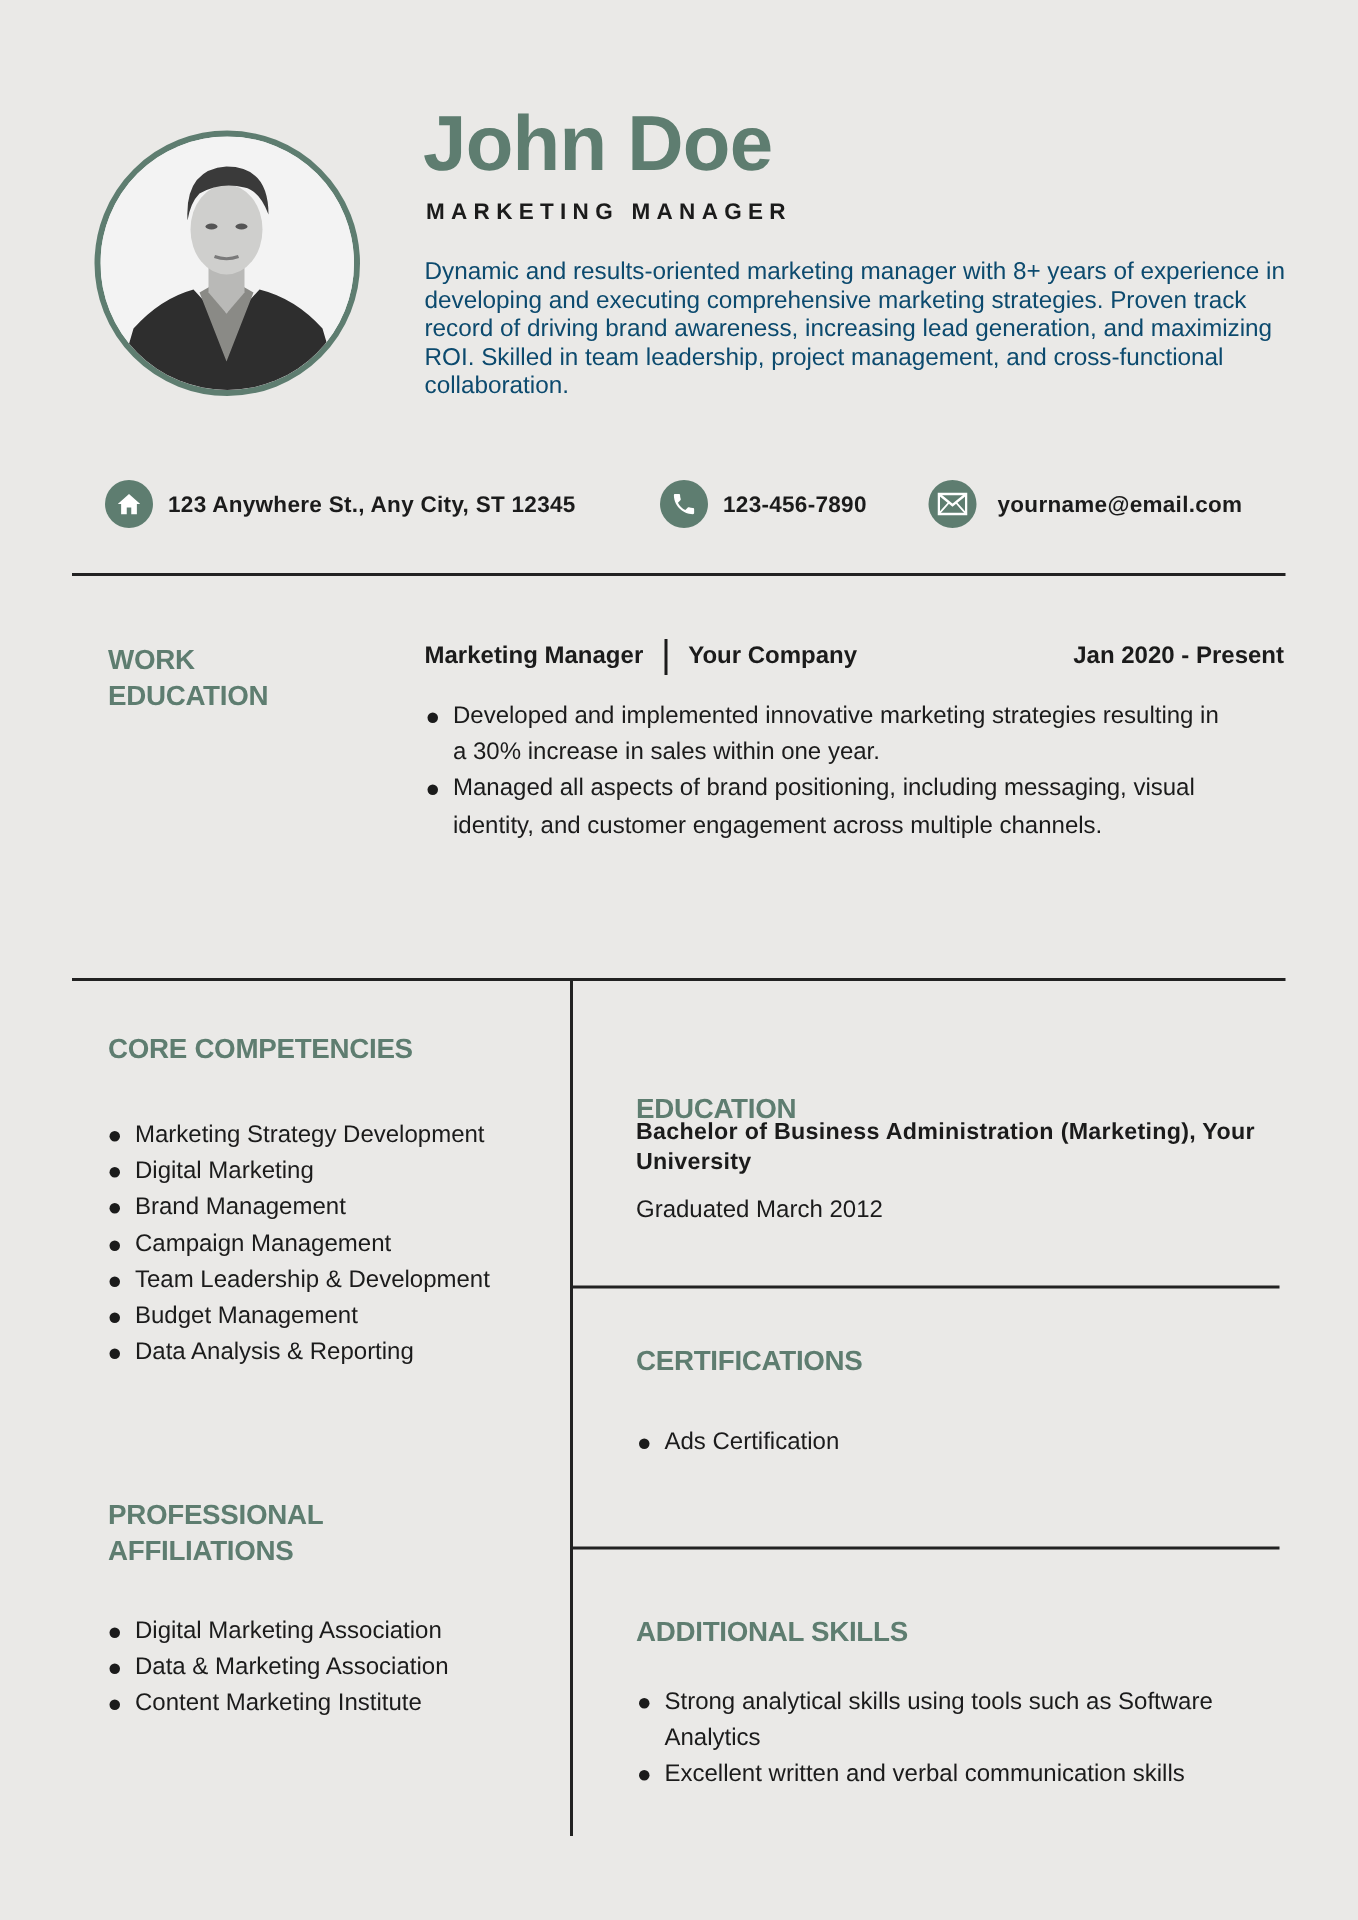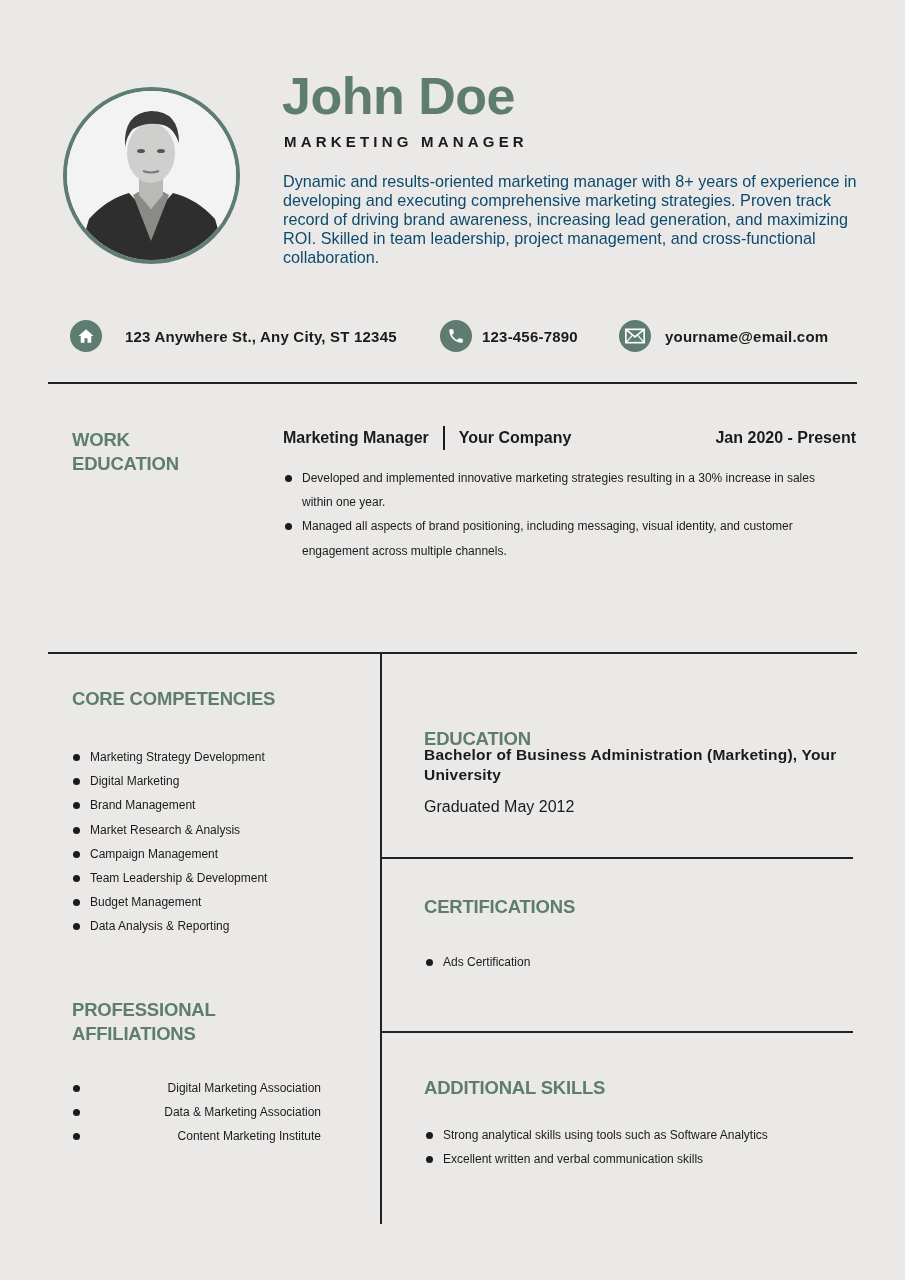--- a/index.html
+++ b/index.html
@@ -18,21 +18,21 @@
 
   .hline { height:1.5px; background:#222; }
   .vline { width:1.5px; background:#222; }
 
   .sec-head { font-family:"Liberation Sans", sans-serif; font-weight:bold; font-size:18.5px; color:#5e7d70; line-height:24px; letter-spacing:-0.2px; }
 
   .job-row { left:283px; top:425px; width:573px; height:26px; display:flex; align-items:center; font-family:"Liberation Sans", sans-serif; font-weight:bold; font-size:16px; color:#1b1b1b; }
   .job-sep { width:2px; height:24px; background:#1b1b1b; margin:0 14px; }
   .job-date { margin-left:auto; }
 
-  ul.blist { list-style:none; font-family:"Liberation Sans", sans-serif; font-size:12px; line-height:24.2px; color:#1b1b1b; }
+  ul.blist { list-style:none; font-family:"Liberation Sans", sans-serif; font-size:16px; line-height:24.2px; color:#1b1b1b; }
   ul.blist li { position:relative; padding-left:19px; }
   ul.blist li::before { content:""; position:absolute; left:2px; top:9px; width:7px; height:7px; border-radius:50%; background:#1b1b1b; }
 
   .edu-degree { font-family:"Liberation Sans", sans-serif; font-weight:bold; font-size:15.5px; line-height:20px; color:#1b1b1b; letter-spacing:0.2px; }
   .edu-date { font-family:"Liberation Sans", sans-serif; font-size:16px; color:#1b1b1b; }
 </style>
 </head>
 <body>
 
 <div class="abs photo">
@@ -52,21 +52,21 @@
     <ellipse cx="74" cy="60" rx="4" ry="2" fill="#555"></ellipse>
     <ellipse cx="94" cy="60" rx="4" ry="2" fill="#555"></ellipse>
     <path d="M76 80 Q84 83 92 80" stroke="#7a7a7a" stroke-width="2" fill="none"></path>
   </svg>
 </div>
 
 <div class="abs name">John Doe</div>
 <div class="abs title">MARKETING MANAGER</div>
 <div class="abs summary">Dynamic and results-oriented marketing manager with 8+ years of experience in developing and executing comprehensive marketing strategies. Proven track record of driving brand awareness, increasing lead generation, and maximizing ROI. Skilled in team leadership, project management, and cross-functional collaboration.</div>
 
-<div class="abs contact" style="left:70px;gap:13px;">
+<div class="abs contact" style="left:70px;">
   <span class="cicon">
     <svg width="18" height="18" viewBox="0 0 24 24">
         <path d="M12 3 L2 12 H5 V21 H10 V15 H14 V21 H19 V12 H22 Z" fill="#fff"></path>
       </svg>
   </span>
   <span class="ctext">123 Anywhere St., Any City, ST 12345</span>
 </div>
 <div class="abs contact" style="left:440px;">
   <span class="cicon">
     <svg width="18" height="18" viewBox="0 0 24 24">
@@ -106,40 +106,39 @@
 </ul>
 
 <div class="abs hline" style="left:48px; top:652px; width:809px;"></div>
 <div class="abs vline" style="left:380px; top:652px; height:572px;"></div>
 
 <div class="abs sec-head" style="left:72px; top:687px;">CORE COMPETENCIES</div>
 <ul class="abs blist" style="left:71px; top:745px; width:300px;">
   <li>Marketing Strategy Development</li>
   <li>Digital Marketing</li>
   <li>Brand Management</li>
-  <li>Market Research &amp; Analysis</li>
   <li>Campaign Management</li>
   <li>Team Leadership &amp; Development</li>
   <li>Budget Management</li>
   <li>Data Analysis &amp; Reporting</li>
 </ul>
 
 <div class="abs sec-head" style="left:72px; top:998px;">
   <div>PROFESSIONAL</div>
   <div>AFFILIATIONS</div>
 </div>
-<ul class="abs blist" style="left:71px; top:1076px; width:250px;text-align:right;">
+<ul class="abs blist" style="left:71px; top:1076px; width:250px;">
   <li>Digital Marketing Association</li>
   <li>Data &amp; Marketing Association</li>
   <li>Content Marketing Institute</li>
 </ul>
 
 <div class="abs sec-head" style="left:424px; top:688px;margin-top:39px;">EDUCATION</div>
 <div class="abs edu-degree" style="left:424px; top:745px; width:420px;">Bachelor of Business Administration (Marketing), Your University</div>
-<div class="abs edu-date" style="left:424px; top:798px;">Graduated May 2012</div>
+<div class="abs edu-date" style="left:424px; top:798px;">Graduated March 2012</div>
 
 <div class="abs hline" style="left:380px; top:857px; width:473px;"></div>
 
 <div class="abs sec-head" style="left:424px; top:895px;">CERTIFICATIONS</div>
 <ul class="abs blist" style="left:424px; top:950px; width:420px;">
   <li>Ads Certification</li>
 </ul>
 
 <div class="abs hline" style="left:380px; top:1031px; width:473px;"></div>
 

